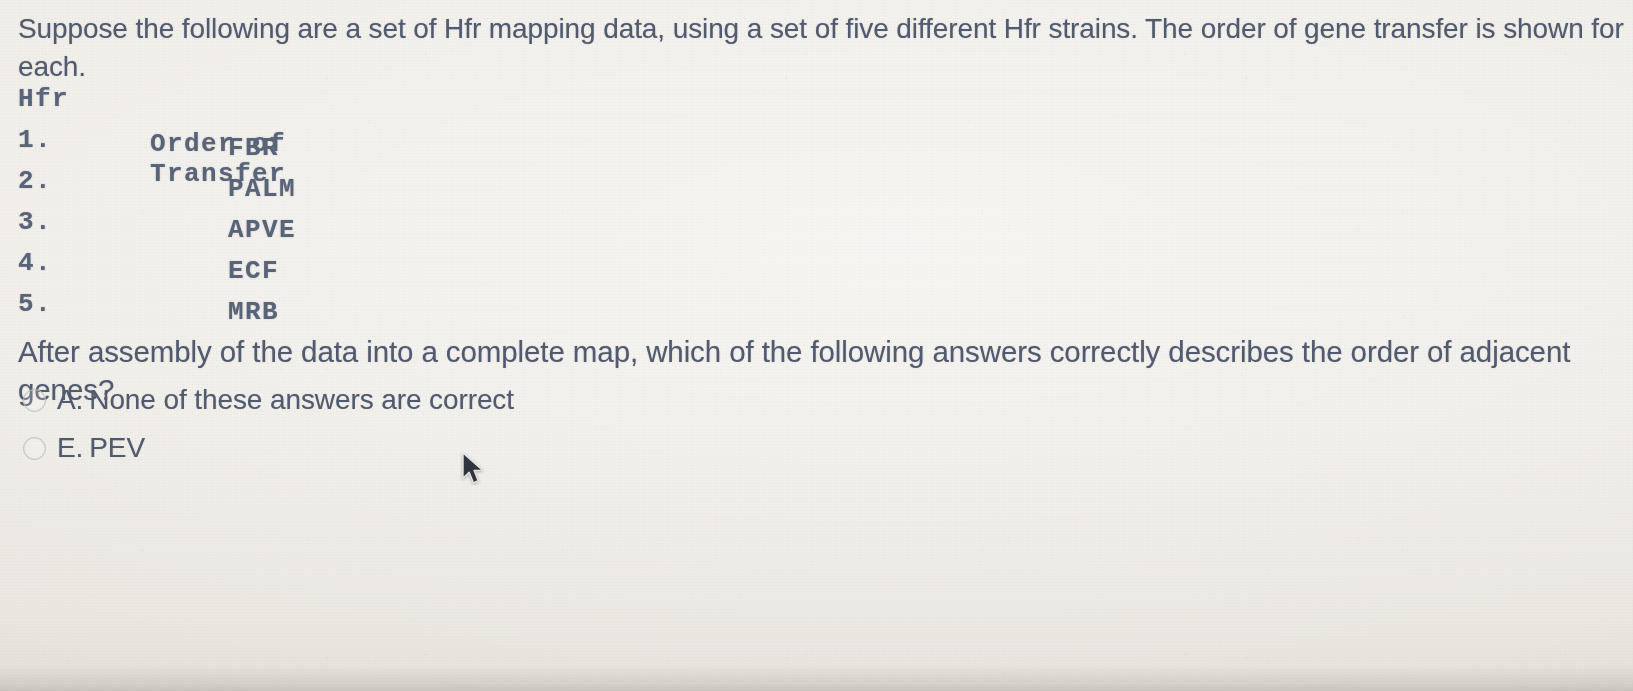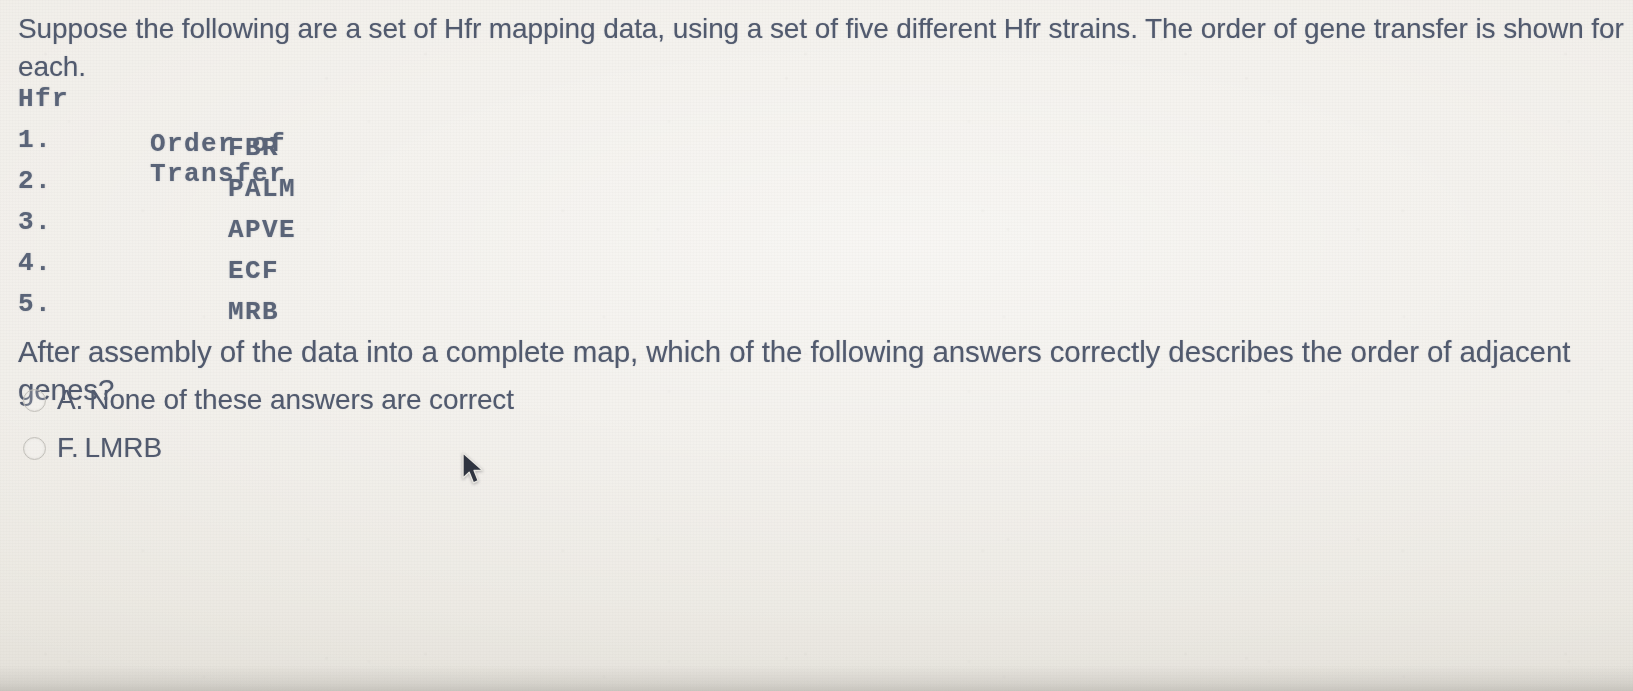--- a/index.html
+++ b/index.html
@@ -208,27 +208,27 @@
       <div class="option">
         <span class="radio"></span>
         <span class="option-text">
           <span class="option-letter">A.</span><span>None of these answers are correct</span>
         </span>
       </div>
 
 
 
 
-
       <div class="option">
         <span class="radio"></span>
         <span class="option-text">
-          <span class="option-letter">F.</span><span>LMRB</span>
+          <span class="option-letter">E.</span><span>PEV</span>
         </span>
       </div>
+
 
     </div>
 
   </div>
 
   <svg id="cursor" width="26" height="36" viewBox="0 0 26 36">
     <path d="M2 1 L2 26 L8.2 20.3 L12.4 30.8 L17.2 28.7 L13.1 18.5 L21.5 18.1 Z" fill="#2f3440" stroke="#e8e6e0" stroke-width="1.4" stroke-linejoin="round"></path>
   </svg>
 
   <div id="bottom-band"></div>

